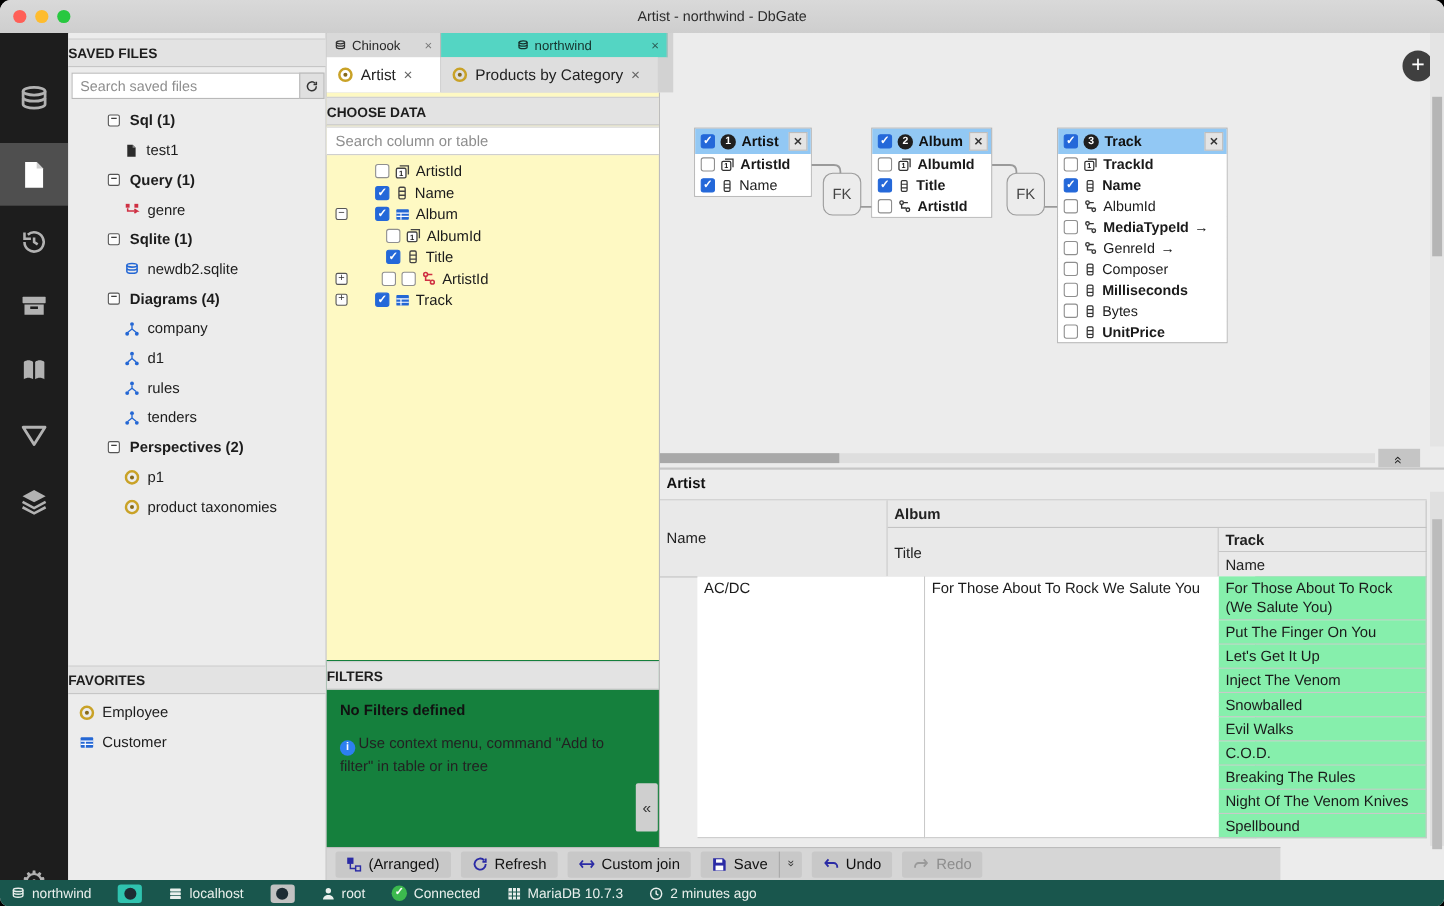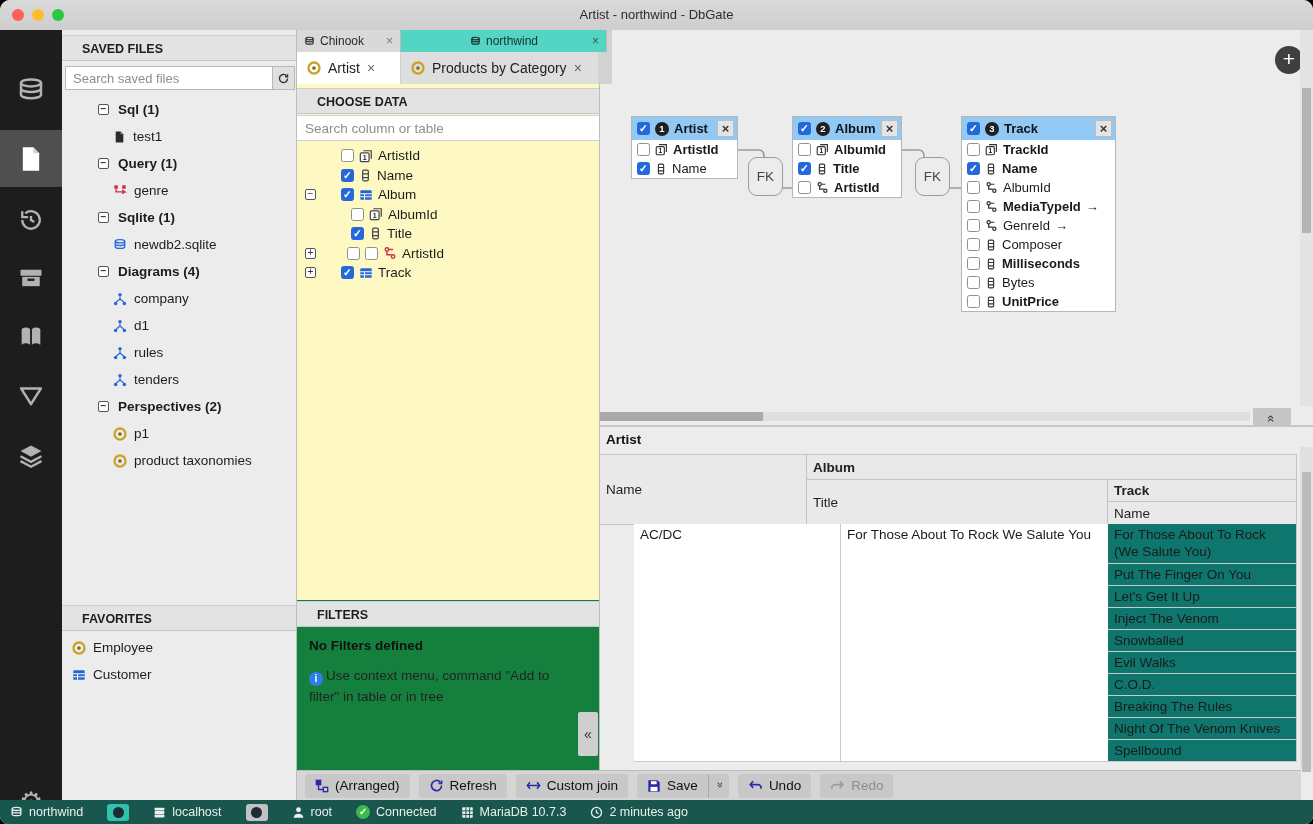--- a/index.html
+++ b/index.html
@@ -24,21 +24,21 @@
   .sb-badge.gray{background:#c2c2c2;}
   .sb-seal{width:11px;height:11px;border-radius:50%;background:#1d2b33;}
   .sb-check{width:14px;height:14px;border-radius:50%;background:#3cb94e;color:#fff;font-size:10px;line-height:14px;text-align:center;font-weight:bold;}
   .sb-check::after{content:"✓";}
 
   
   .rail{position:absolute;left:0;top:30px;width:62px;height:770px;background:#1d1d1d;}
   .rail-item{position:absolute;left:0;width:62px;height:56px;display:flex;align-items:center;justify-content:center;color:#b2b2b2;}
   .rail-item.active{background:#4f4f4f;color:#ffffff;}
   .rail-gear{font-size:27px;color:#b2b2b2;}
-  .panel-h{position:absolute;left:0;right:0;height:26px;background:#e3e3e3;border-top:1px solid #cfcfcf;border-bottom:1px solid #c6c6c6;line-height:26px;padding-left:20px;font-size:12.5px;font-weight:bold;color:#1d1d1d;box-sizing:border-box;}
+  .panel-h{position:absolute;left:0;right:0;height:26px;background:#e3e3e3;border-top:1px solid #cfcfcf;border-bottom:1px solid #c6c6c6;line-height:26px;padding-left:0;font-size:12.5px;font-weight:bold;color:#1d1d1d;box-sizing:border-box;}
   input.search{box-sizing:border-box;border:1px solid #b9b9b9;background:#fff;font-family:"Liberation Sans",sans-serif;font-size:13px;color:#222;padding:0 7px;outline:none;}
   input.search::placeholder{color:#8e8e8e;}
 
   
   .left-panel{position:absolute;left:62px;top:30px;width:235px;height:770px;background:#ececec;border-right:1px solid #bdbdbd;box-sizing:border-box;}
   .sf-item{display:flex;align-items:center;height:27px;font-size:13.5px;color:#1c1c1c;white-space:nowrap;}
   .sf-item .lbl{margin-left:7px;}
   .sf-group{padding-left:8px;font-weight:bold;}
   .sf-leaf{padding-left:23px;}
   .exp{width:11px;height:11px;border:1px solid #555;border-radius:2px;box-sizing:border-box;display:inline-flex;align-items:center;justify-content:center;font-size:10px;line-height:1;color:#333;background:#fdfdfd;flex:none;}
@@ -102,28 +102,28 @@
   .vscroll-d .thumb{position:absolute;right:2px;top:58px;width:9px;height:145px;background:#b5b5b5;}
 
   
   .grid{position:absolute;left:600px;top:425px;width:713px;height:345px;background:#ececec;border-top:2px solid #c6c6c6;box-sizing:border-box;}
   .grid-title{position:absolute;left:6px;top:5px;font-size:13.5px;font-weight:bold;color:#111;}
   .ghead{position:absolute;left:0;top:27px;width:697px;height:70px;border-top:1px solid #c3c3c3;box-sizing:border-box;}
   .gcell{position:absolute;background:#e9e9e9;border-right:1px solid #c3c3c3;border-bottom:1px solid #c3c3c3;box-sizing:border-box;display:flex;align-items:center;padding-left:6px;font-size:13.5px;color:#222;}
   .gcell.b{font-weight:bold;}
   .gbody{position:absolute;left:0;top:97px;width:697px;}
   .dcell{position:absolute;background:#fff;border-right:1px solid #c9c9c9;border-bottom:1px solid #c9c9c9;box-sizing:border-box;padding:3px 6px;font-size:13.5px;color:#1a1a1a;margin-left:34px;}
-  .trow{box-sizing:border-box;background:#0f766e;border-right:1px solid #c9c9c9;border-bottom:1px solid #c9c9c9;padding:0 6px;font-size:13.5px;color:#1a1a1a;display:flex;align-items:center;}
+  .trow{box-sizing:border-box;background:#86efac;border-right:1px solid #c9c9c9;border-bottom:1px solid #c9c9c9;padding:0 6px;font-size:13.5px;color:#1a1a1a;display:flex;align-items:center;}
   .trow.tall{height:40px;line-height:17px;padding-top:2px;align-items:flex-start;}
   .trow.norm{height:22px;}
   .vscroll-g{position:absolute;right:0;top:20px;width:13px;height:322px;background:#e0e0e0;}
   .vscroll-g .thumb{position:absolute;right:2px;top:25px;width:9px;height:300px;background:#bcbcbc;}
 
   
-  .toolbar{position:absolute;left:297px;top:770px;width:1004px;height:30px;background:#d6d6d6;border-top:1px solid #bcbcbc;box-sizing:border-box;display:flex;align-items:center;padding-left:8px;gap:9px;}
+  .toolbar{position:absolute;left:297px;top:770px;width:867px;height:30px;background:#d6d6d6;border-top:1px solid #bcbcbc;box-sizing:border-box;display:flex;align-items:center;padding-left:8px;gap:9px;}
   .tbtn{height:24px;background:#c8c8c8;border-radius:2.5px;display:flex;align-items:center;gap:6px;padding:0 10px;font-size:13.5px;color:#111;white-space:nowrap;}
   .tbtn.disabled{color:#8d8d8d;}
   .save-group{display:flex;height:24px;background:#c8c8c8;border-radius:2.5px;overflow:hidden;}
   .save-main{display:flex;align-items:center;gap:6px;padding:0 10px;font-size:13.5px;color:#111;}
   .save-caret{width:20px;border-left:1px solid #a8a8a8;display:flex;align-items:center;justify-content:center;color:#333;font-size:11px;}
   .save-caret span{display:inline-block;transform:rotate(-90deg);}
   .save-caret span::after{content:"«";letter-spacing:-2px;}
 </style>
 </head>
 <body>

